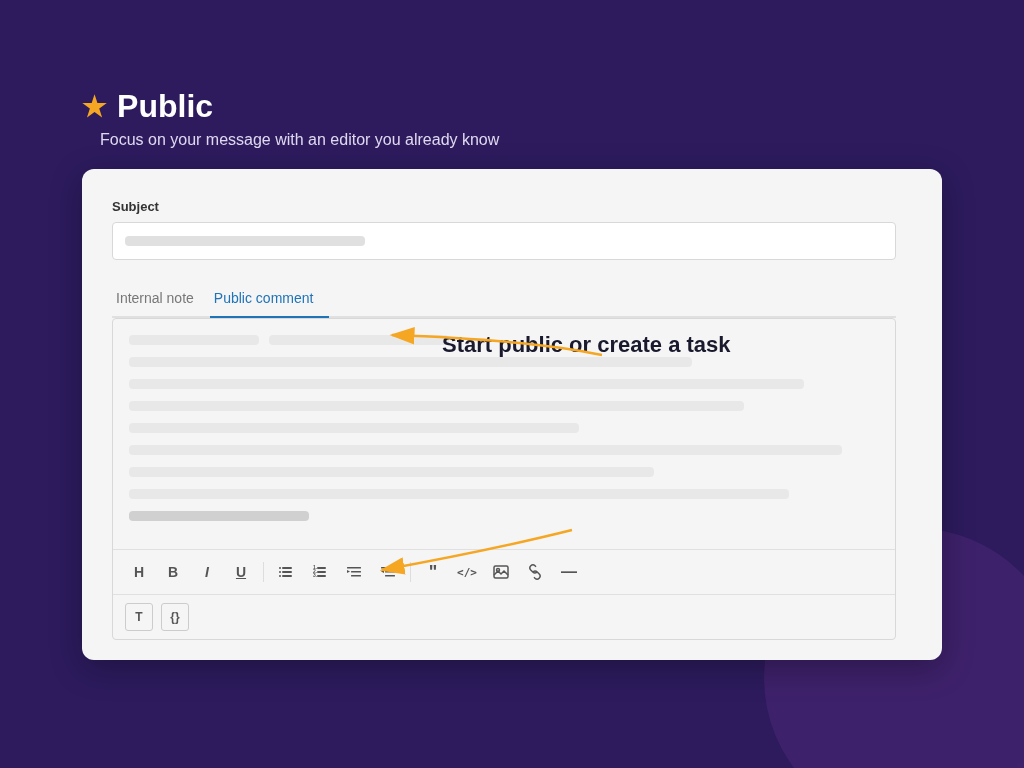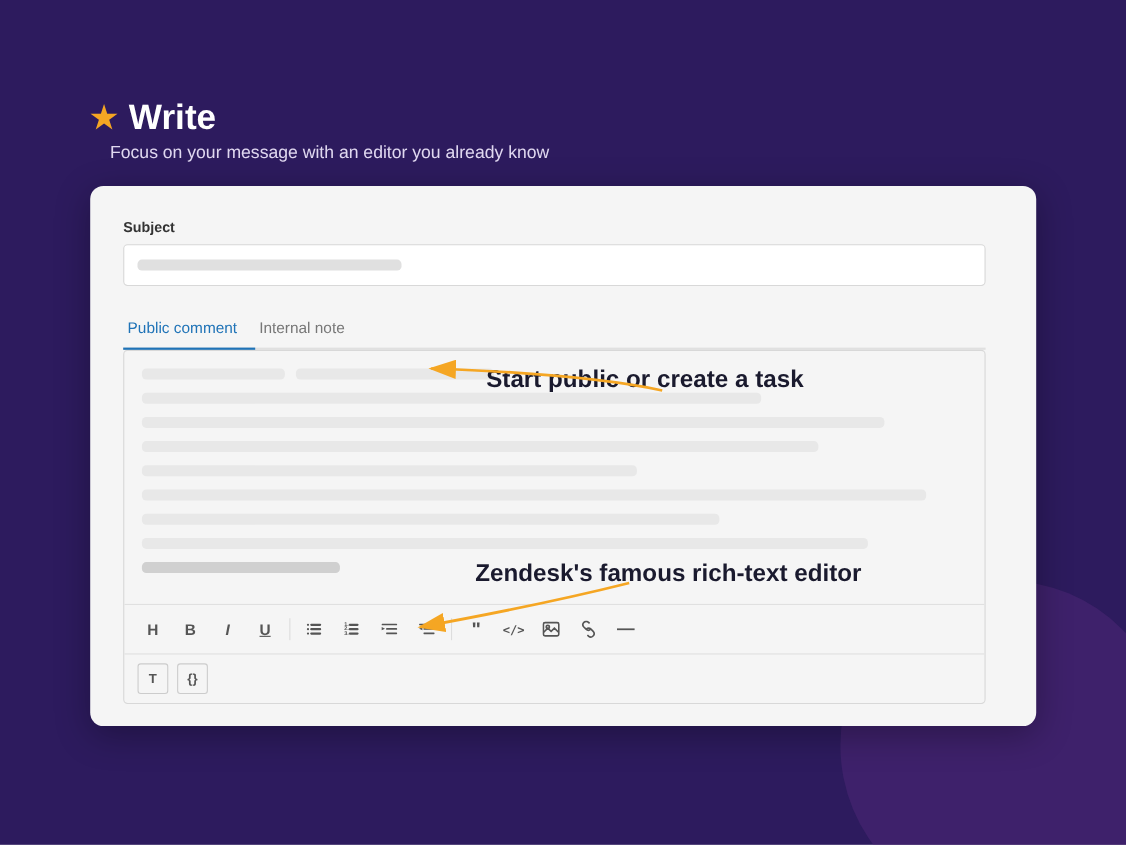--- a/index.html
+++ b/index.html
@@ -224,39 +224,39 @@
     }
   </style>
 </head>
 <body>
 
 <div class="page-wrapper">
 
   <div class="header-section">
     <div class="header-title">
       <span class="star-icon">★</span>
-      <span>Write</span>
+      <span>Public</span>
     </div>
     <div class="header-subtitle">Focus on your message with an editor you already know</div>
   </div>
 
   <div class="card">
 
     <div class="subject-section">
       <div class="subject-label">Subject</div>
       <div class="subject-input">
         <div class="subject-placeholder"></div>
       </div>
     </div>
 
     <div style="position: relative;">
 
       <div class="tabs-section">
+        <div class="tab inactive">Internal note</div>
         <div class="tab active">Public comment</div>
-        <div class="tab inactive">Internal note</div>
       </div>
 
       <div class="editor-border-box">
         <div class="editor-content">
 
           <div class="skeleton-row">
             <div class="skeleton-line" style="width: 130px;"></div>
             <div class="skeleton-line" style="width: 180px;"></div>
           </div>
           <div class="skeleton-line" style="width: 75%;"></div>
@@ -347,17 +347,16 @@
           <marker id="arrowhead2" markerWidth="10" markerHeight="7" refX="9" refY="3.5" orient="auto">
             <polygon points="0 0, 10 3.5, 0 7" fill="#f5a623"></polygon>
           </marker>
         </defs>
 
         <path d="M 460 250 Q 380 270 270 290" fill="none" stroke="#f5a623" stroke-width="2.5" marker-end="url(#arrowhead2)"></path>
       </svg>
 
       <div style="position: absolute; top: 52px; left: 330px; font-size: 22px; font-weight: 800; color: #1a1a2e; white-space: nowrap;">Start public or create a task</div>
 
-      <div style="position: absolute; top: 228px; left: 320px; font-size: 22px; font-weight: 800; color: #1a1a2e; white-space: nowrap;">Zendesk's famous rich-text editor</div>
     </div>
 
   </div>
 </div>
 
 </body></html>

